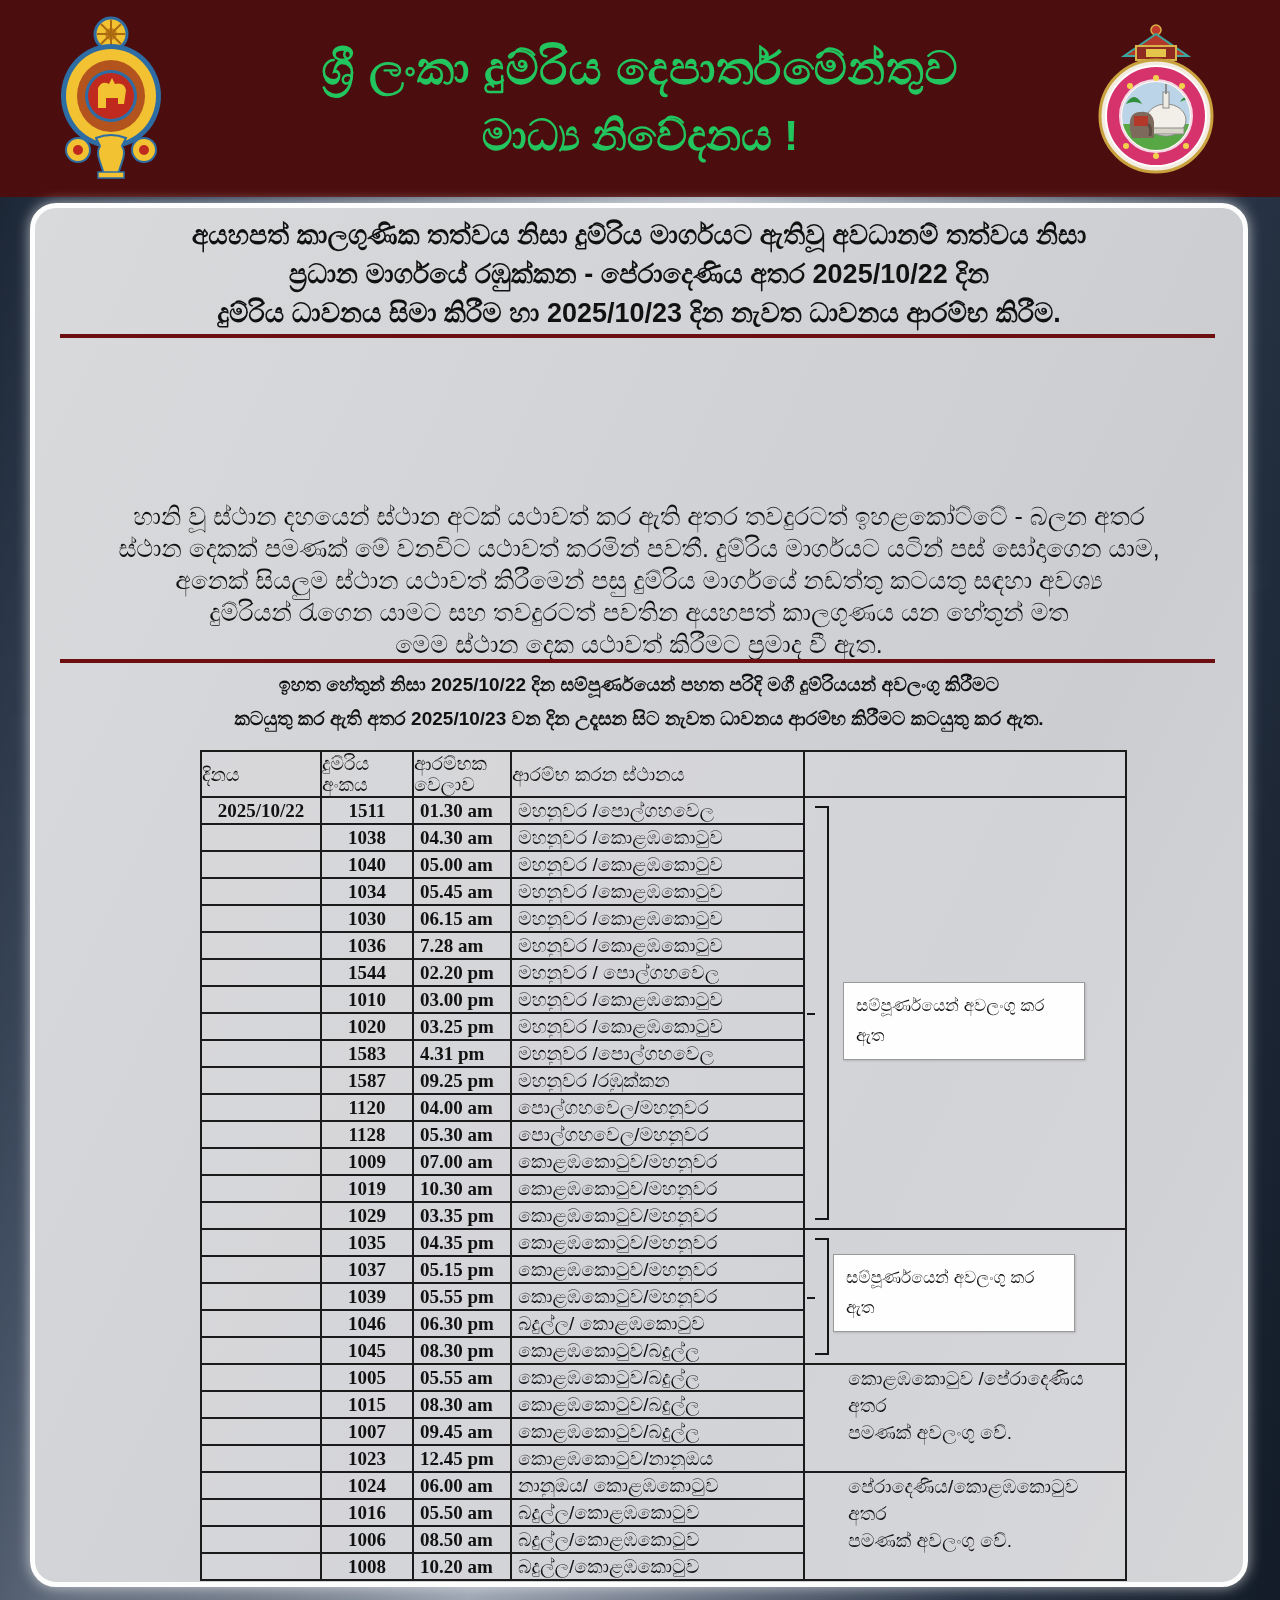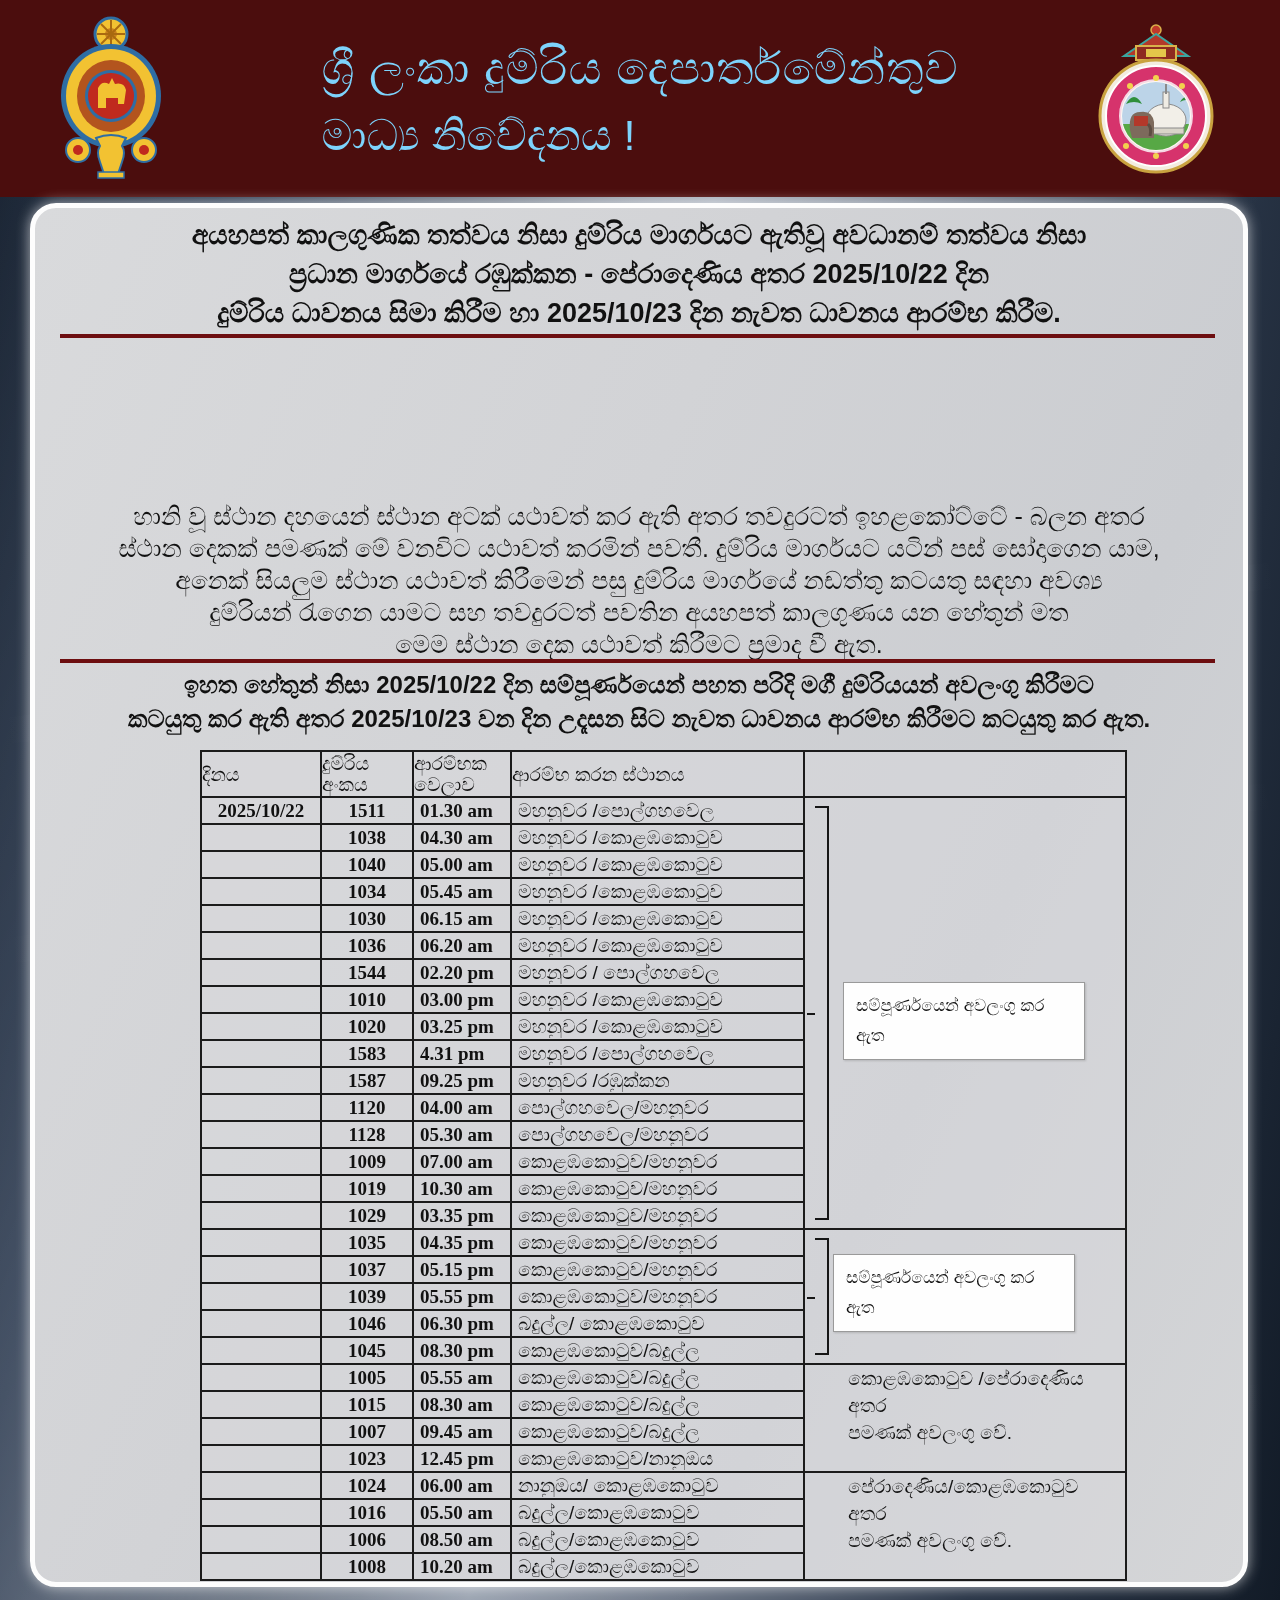--- a/index.html
+++ b/index.html
@@ -18,21 +18,21 @@
   .photo-streak{position:absolute;left:0;right:0;height:26px;background:linear-gradient(90deg,rgba(255,255,255,0),rgba(255,255,255,0.28),rgba(255,255,255,0));transform:rotate(-7deg);}
   .streak-1{top:640px;}
   .streak-2{top:860px;opacity:.6;}
   .streak-3{top:1460px;opacity:.35;}
 
   
   .masthead{
     position:absolute;left:0;top:0;width:1280px;height:197px;
     background:#4b0d0d;display:flex;align-items:center;justify-content:center;
   }
-  .masthead-title{ color:#7dd3fc;font-weight:normal; }
+  .masthead-title{ text-align:center;color:#22c55e;font-weight:bold; }
   .masthead-title .line1{font-size:46px;line-height:72px;letter-spacing:1px;}
   .masthead-title .line2{font-size:43px;line-height:62px;}
   .logo{position:absolute;top:12px;}
   .logo-left{left:52px;}
   .logo-right{left:1096px;}
 
   
   .panel{
     position:absolute;left:30px;top:203px;width:1208px;height:1374px;
     border:5px solid #fdfdfd;border-radius:26px;
@@ -40,21 +40,21 @@
     box-shadow:0 0 14px rgba(255,255,255,0.65);
     text-decoration:underline;
   }
   .panel-content{position:absolute;inset:0;}
 
   .para{position:absolute;left:20px;width:1168px;text-align:center;white-space:pre-line;}
   .para-bold{font-weight:bold;}
   .p1{top:8px;font-size:27px;line-height:39px;}
   .p2{top:142px;font-size:25px;line-height:36px;}
   .p3{top:292px;font-size:25px;line-height:32px;}
-  .p4{top:460px;font-size:24px;line-height:34px;font-weight:bold;}
+  .p4{top:460px;font-size:19px;line-height:34px;font-weight:bold;}
   .rule{position:absolute;left:25px;width:1155px;height:4px;background:#6d0e10;}
   .rule-1{top:126px;}
   .rule-2{top:451px;}
 
   
   table.sched{
     position:absolute;left:165px;top:542px;border-collapse:collapse;table-layout:fixed;
     background:rgba(216,217,220,0.55);
   }
   table.sched th,table.sched td{border:2px solid #1b1b1b;padding:0 6px;overflow:hidden;}
@@ -226,21 +226,21 @@
           </tr>
           <tr>
             <td class="col-date"></td>
             <td class="col-no">1030</td>
             <td class="col-time">06.15 am</td>
             <td class="col-station">මහනුවර /කොළඹකොටුව</td>
           </tr>
           <tr>
             <td class="col-date"></td>
             <td class="col-no">1036</td>
-            <td class="col-time">06.20 am</td>
+            <td class="col-time">7.28 am</td>
             <td class="col-station">මහනුවර /කොළඹකොටුව</td>
           </tr>
           <tr>
             <td class="col-date"></td>
             <td class="col-no">1544</td>
             <td class="col-time">02.20 pm</td>
             <td class="col-station">මහනුවර / පොල්ගහවෙල</td>
           </tr>
           <tr>
             <td class="col-date"></td>

